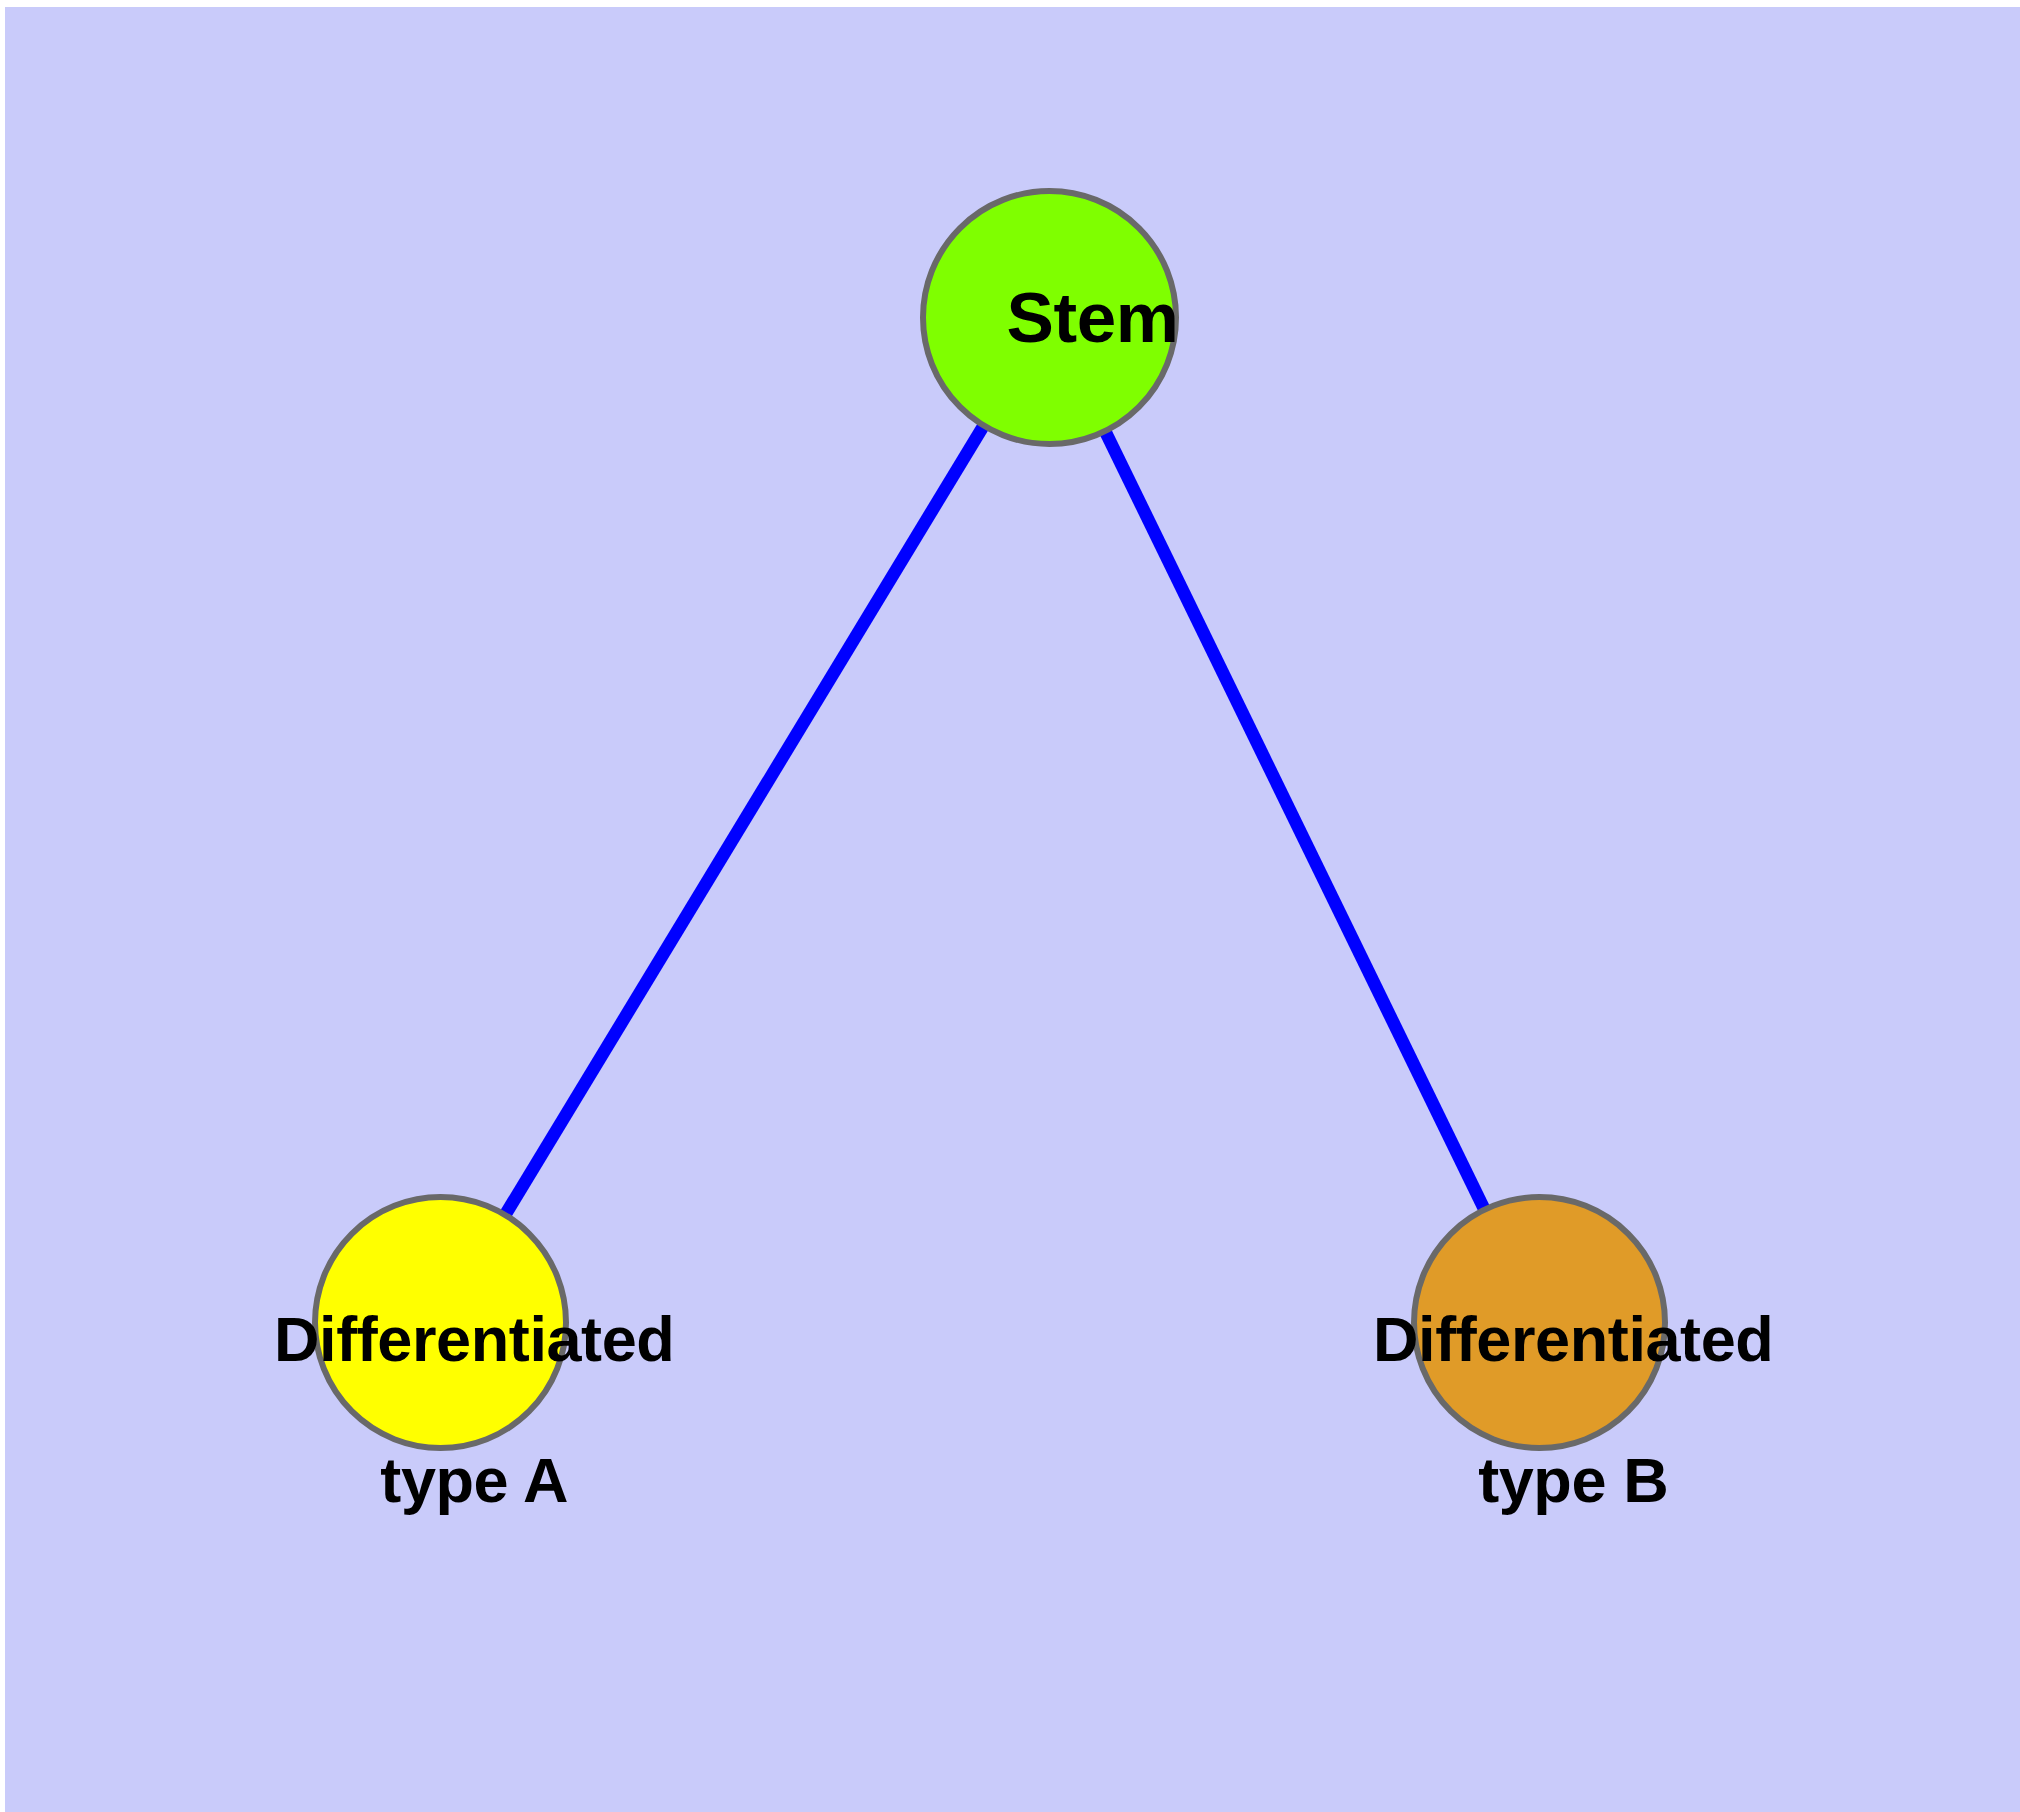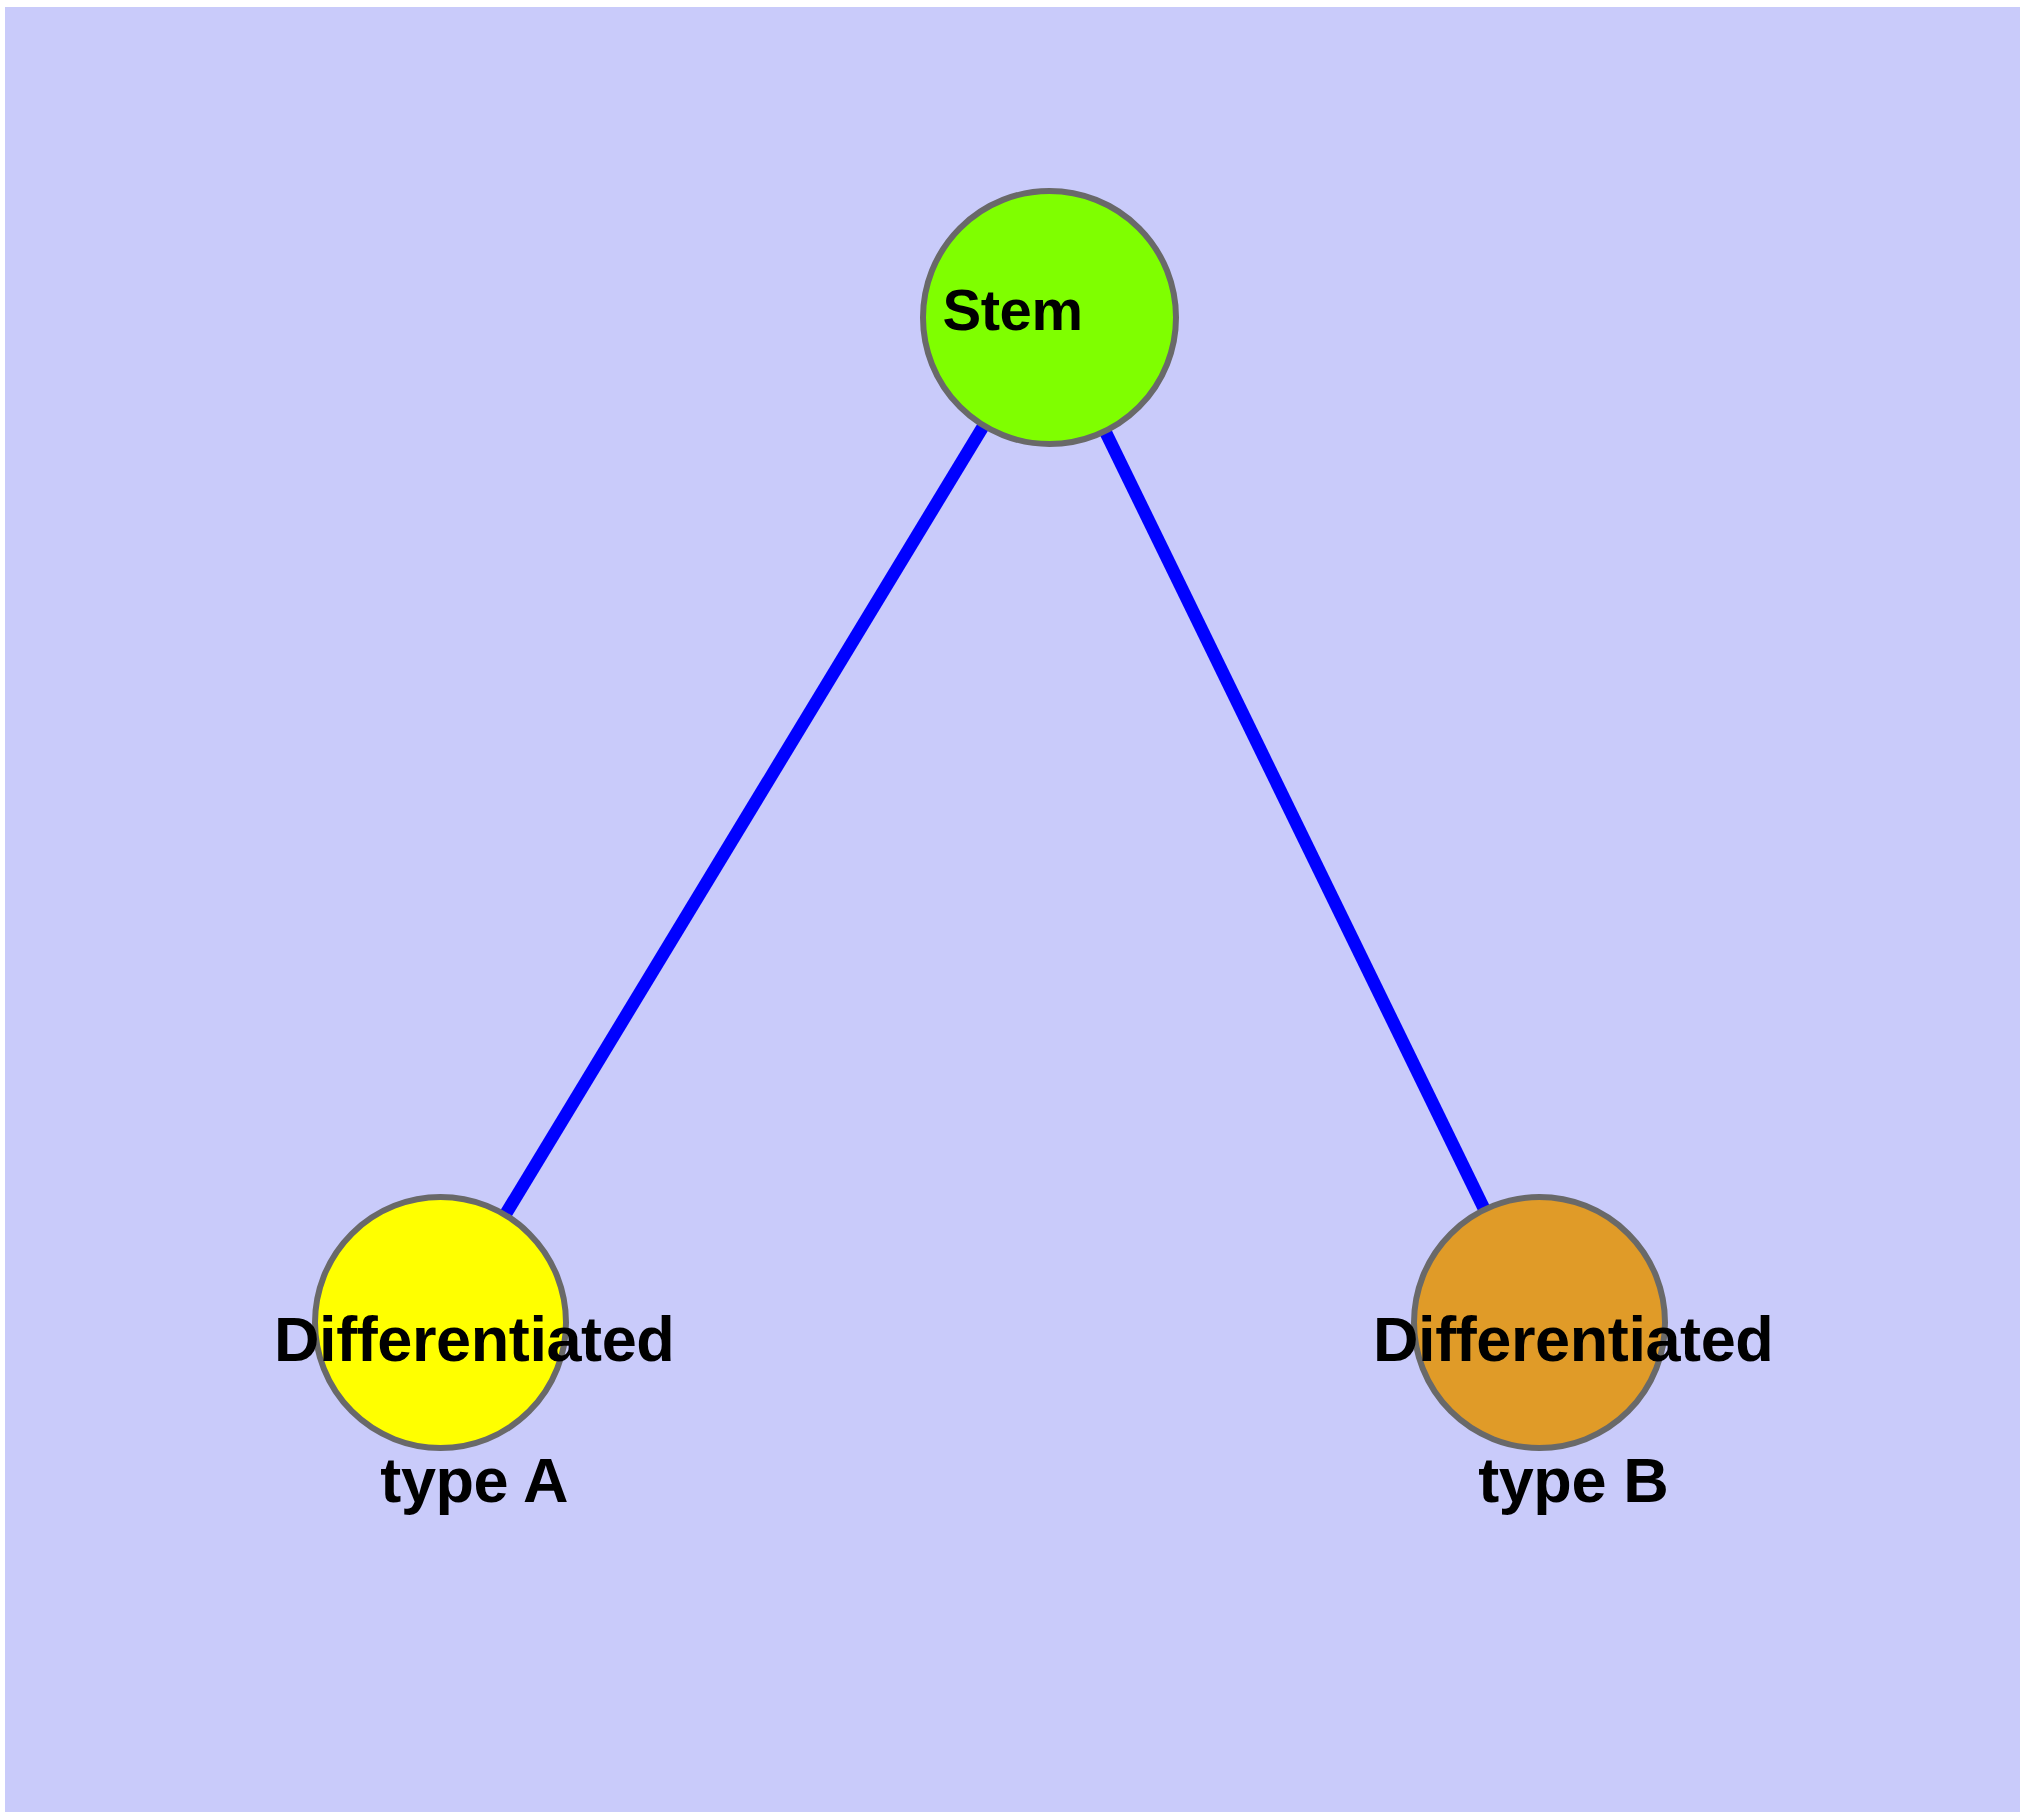--- a/index.html
+++ b/index.html
@@ -48,23 +48,23 @@
     -webkit-font-smoothing: antialiased;
   }
 
   
   #node-stem-circle {
     left: 920px; top: 188px;
     width: 259px; height: 259px;
     background: #7fff00;
   }
   #node-stem-label {
-    left: 758px; top: 278px;
+    left: 838px; top: 278px;
     width: 509px;
-    font-size: 58px;
+    font-size: 71px;
   }
 
   
   #node-a-circle {
     left: 312px; top: 1194px;
     width: 257px; height: 257px;
     background: #ffff00;
   }
   #node-a-label {
     left: 169px; top: 1233px;

